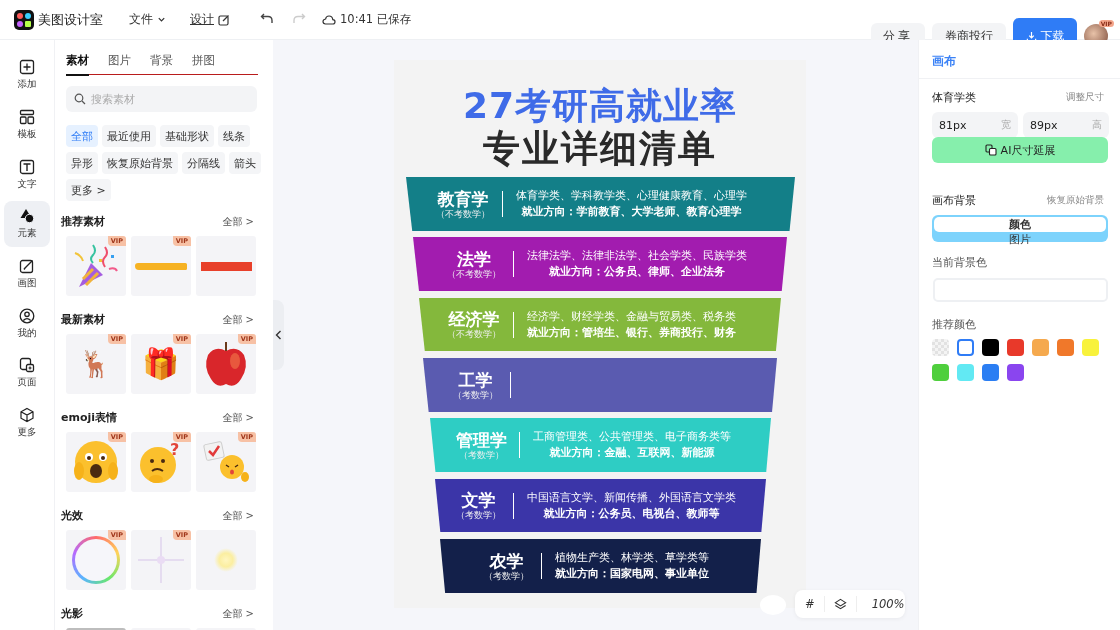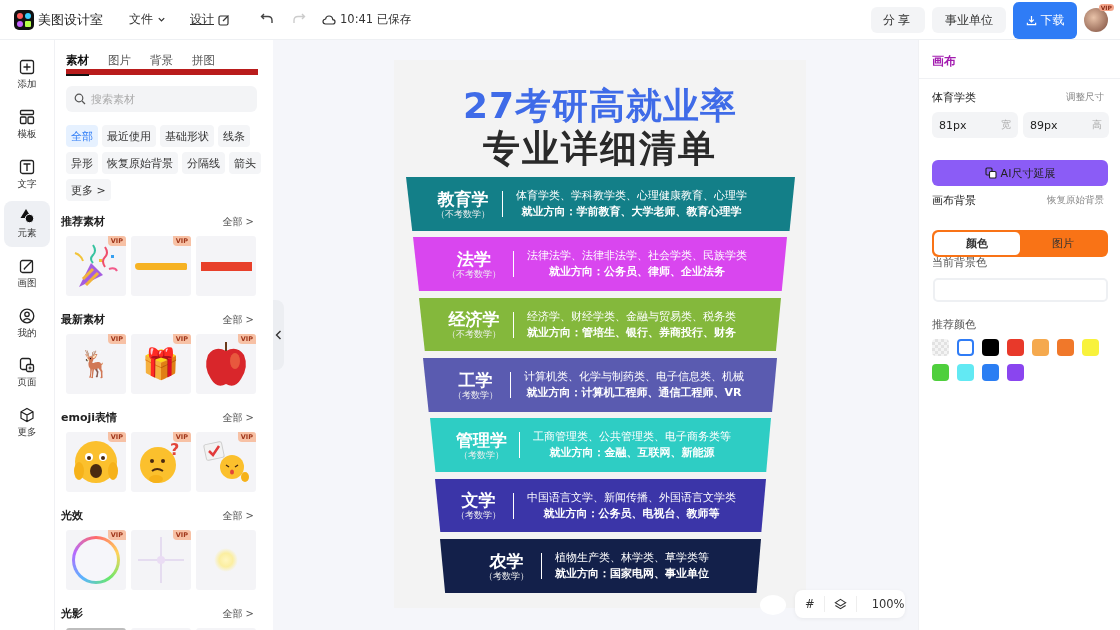--- a/index.html
+++ b/index.html
@@ -16,42 +16,42 @@
   .logo-mark i:nth-child(2){ left:11px; top:3px; background:#37d0ff; }
   .logo-mark i:nth-child(3){ left:3px; top:11px; background:#c561ff; }
   .logo-mark i:nth-child(4){ left:11px; top:11px; background:#b6ff4b; border-radius:1px; }
   .logo-text { margin-left: 4px; font-size: 13px; color:#222; }
   .menu-btn { font-size: 12px; color:#333; display:flex; align-items:center; gap:4px; cursor:pointer; }
   .menu-file { margin-left: 26px; align-items: center; }
   .menu-design { margin-left: 24px; text-decoration: underline; }
   .undo { margin-left: 30px; font-size: 15px; color:#444; }
   .redo { margin-left: 18px; font-size: 15px; color:#ccc; }
   .save-status { margin-left: 16px; font-size: 11.5px; color:#333; display:flex; align-items:center; gap:4px; }
-  .top-right { position:absolute; right: 0; top: 0; height: 40px; display:flex; align-items:center; }
+  .top-right { position:absolute; right: 0; top: 16px; height: 40px; display:flex; align-items:center; }
   .btn-gray { height: 26px; padding: 0 13px; border-radius: 6px; background:#f3f4f6; font-size: 12px;
     color:#333; display:flex; align-items:center; margin-right: 7px; cursor:pointer; }
   .btn-share { padding: 0 12px; letter-spacing: 3px; }
   .btn-blue { height: 37px; width: 64px; border-radius: 6px; background:#2f7cf6; color:#fff; font-size:12px;
     display:flex; align-items:center; justify-content:center; gap:4px; margin-right: 7px; cursor:pointer; }
   .avatar { width: 24px; height: 24px; border-radius: 50%; background: radial-gradient(circle at 40% 40%, #e8c2a8, #7a4a3a);
     margin-right: 12px; position: relative; }
   .avatar-vip { position:absolute; right:-6px; top:-4px; background:#f4a58a; color:#8a2f1a; font-size:6px; padding:0 2px;
     border-radius:4px; font-weight:bold; }
 
   
   .rail { position:absolute; left:0; top:40px; width:55px; height:590px; background:#fff; border-right:1px solid #f0f1f4; }
   .rail-item { position:absolute; left:4px; width:46px; height:46px; border-radius:8px; display:flex; flex-direction:column;
     align-items:center; justify-content:center; cursor:pointer; }
   .rail-item.active { background:#eef0f4; }
   .rail-icon { width:16px; height:16px; display:flex; align-items:center; justify-content:center; }
   .rail-label { font-size: 9.5px; color:#333; margin-top: 3px; }
 
   
   .panel { position:absolute; left:55px; top:40px; width:218px; height:590px; background:#fff; overflow:hidden; }
-  .tabs { position:absolute; left:11px; top:13px; width:192px; height:22px; border-bottom:6px solid #b91c1c; display:flex; }
+  .tabs { position:absolute; left:11px; top:13px; width:192px; height:22px; border-bottom:1px solid #b91c1c; display:flex; }
   .tab { font-size:11.5px; color:#555; margin-right: 19px; position:relative; height:22px; cursor:pointer; }
   .tab.active { color:#111; font-weight:bold; }
   .tab.active::after { content:""; position:absolute; left:0; right:0; bottom:-1px; height:2px; background:#111; }
   .search { position:absolute; left:11px; top:46px; width:191px; height:26px; border-radius:6px; background:#f3f4f6;
     display:flex; align-items:center; padding-left:8px; }
   .search input { border:none; background:transparent; outline:none; font-size:11px; margin-left:5px; width:150px; color:#333;
     font-family: "DejaVu Sans", "Liberation Sans", sans-serif; }
   .search input::placeholder { color:#aaa; }
   .chips { position:absolute; left:11px; top:85px; width:195px; display:flex; flex-wrap:wrap; gap:5px 4px; }
   .chip { height:22px; padding:0 5px; background:#f4f5f7; border-radius:4px; font-size:11px; color:#333;
@@ -83,37 +83,37 @@
   .band-sep { width:1px; height:26px; background:#fff; margin:0 13px 0 12px; }
   .band-right { display:flex; flex-direction:column; align-items:center; }
   .band-majors { font-size:11px; line-height:16px; }
   .band-jobs { font-size:11px; font-weight:bold; line-height:16px; }
 
   .zoom-ctrl { position:absolute; left:522px; top:550px; height:28px; width:110px; background:#fff; border-radius:8px;
     display:flex; align-items:center; box-shadow:0 1px 4px rgba(0,0,0,0.06); }
   .zoom-ctrl span { font-size:11.5px; color:#333; cursor:pointer; }
   .zc-grid { margin-left:10px; }
   .zc-sep { width:1px; height:16px; background:#eee; margin:0 9px; }
-  .zc-pct { margin-left:6px; }
+  .zc-pct { margin-left:6px;font-style:italic; }
   .help-bubble { position:absolute; left:487px; top:555px; width:26px; height:20px; background:#fff; border-radius:50%; }
 
   
   .rpanel { position:absolute; left:918px; top:40px; width:202px; height:590px; background:#fff; border-left:1px solid #f0f1f4; }
-  .rp-title { position:absolute; left:13px; top:13px; font-size:12px; font-weight:bold; color:#a21caf; }
+  .rp-title { position:absolute; left:13px; top:13px; font-size:12px; font-weight:bold; color:#3b82f6; }
   .rp-divider { position:absolute; left:0; top:38px; width:202px; height:1px; background:#f0f1f4; }
   .rp-label { position:absolute; left:13px; font-size:11px; color:#222; }
   .rp-link { position:absolute; right:16px; font-size:9.5px; color:#888; cursor:pointer; }
   .size-input { position:absolute; top:72px; width:86px; height:26px; background:#f3f4f6; border-radius:6px;
     display:flex; align-items:center; justify-content:space-between; padding:0 7px; }
   .size-input input { border:none; background:transparent; outline:none; width:50px; font-size:11px; color:#222;
     font-family: "DejaVu Sans", "Liberation Sans", sans-serif; }
   .size-input span { font-size:10px; color:#aaa; }
-  .ai-btn { position:absolute; left:13px; top:120px; width:176px; height:26px; background:#8b5cf6; border-radius:6px;
+  .ai-btn { position:absolute; left:13px; top:97px; width:176px; height:26px; background:#86efac; border-radius:6px;
     display:flex; align-items:center; justify-content:center; font-size:11px; color:#222; gap:4px; cursor:pointer; }
-  .seg { position:absolute; left:13px; top:190px; width:176px; height:27px; background:#f97316; border-radius:6px; display:flex; padding:2px; }
+  .seg { position:absolute; left:13px; top:175px; width:176px; height:27px; background:#7dd3fc; border-radius:6px; display:flex; padding:2px;flex-direction:column; }
   .seg div { flex:1; display:flex; align-items:center; justify-content:center; font-size:11px; color:#333; border-radius:5px; cursor:pointer; }
   .seg div.active { background:#fff; font-weight:bold; }
   .cur-color { position:absolute; left:14px; top:238px; width:175px; height:24px; border:2px solid #eef0f3; border-radius:5px; background:#fff; cursor:pointer; }
   .swatches { position:absolute; left:13px; top:299px; width:180px; display:flex; flex-wrap:wrap; gap:8px 8px; }
   .sw { width:17px; height:17px; border-radius:4px; cursor:pointer; }
   .sw.transparent { background-color:#f4f4f4;
     background-image: linear-gradient(45deg,#e2e2e2 25%,transparent 25%,transparent 75%,#e2e2e2 75%),
                       linear-gradient(45deg,#e2e2e2 25%,transparent 25%,transparent 75%,#e2e2e2 75%);
     background-size:6px 6px; background-position:0 0,3px 3px; }
   .sw.selected { border:2px solid #2f7cf6; }
@@ -156,21 +156,21 @@
   </div>
   <div class="save-status">
     <svg width="14" height="12" viewBox="0 0 14 12">
         <path d="M3.5 10 H11 Q13 10 13 7.8 Q13 5.6 10.8 5.6 Q10.3 2 7 2 Q4 2 3.6 5 Q1 5.4 1 7.6 Q1 10 3.5 10 Z" stroke="#333" stroke-width="1.2" fill="none"></path>
       </svg>
     <span>10:41 已保存</span>
   </div>
 
   <div class="top-right">
     <div class="btn-gray btn-share">分享</div>
-    <div class="btn-gray">事业单位</div>
+    <div class="btn-gray">券商投行</div>
     <div class="btn-blue">
       <svg width="11" height="11" viewBox="0 0 12 12">
           <path d="M6 1 V7.5 M3.5 5 L6 7.5 L8.5 5 M1.5 8.5 V10.5 H10.5 V8.5" stroke="#fff" stroke-width="1.3" fill="none"></path>
         </svg>
       <span>下载</span>
     </div>
     <div class="avatar">
       <span class="avatar-vip">VIP</span>
     </div>
   </div>
@@ -399,21 +399,21 @@
           <span class="band-name">教育学</span>
           <span class="band-note">（不考数学）</span>
         </div>
       <div class="band-sep"></div>
       <div class="band-right">
           <span class="band-majors">体育学类、学科教学类、心理健康教育、心理学</span>
           <span class="band-jobs">就业方向：学前教育、大学老师、教育心理学</span>
         </div>
     </div>
 
-    <div class="band" style="left:19px;top:177px;width:374px;height:54px;background:#d946ef;clip-path:polygon(0 0,100% 0,98.6% 100%,1.6% 100%);padding-left:34px;">
+    <div class="band" style="left:19px;top:177px;width:374px;height:54px;background:#a21caf;clip-path:polygon(0 0,100% 0,98.6% 100%,1.6% 100%);padding-left:34px;">
       <div class="band-left">
           <span class="band-name">法学</span>
           <span class="band-note">（不考数学）</span>
         </div>
       <div class="band-sep"></div>
       <div class="band-right">
           <span class="band-majors">法律法学、法律非法学、社会学类、民族学类</span>
           <span class="band-jobs">就业方向：公务员、律师、企业法务</span>
         </div>
     </div>
@@ -429,24 +429,20 @@
           <span class="band-jobs">就业方向：管培生、银行、券商投行、财务</span>
         </div>
     </div>
 
     <div class="band" style="left:29px;top:298px;width:354px;height:54px;background:#5a5bb0;clip-path:polygon(0 0,100% 0,98.6% 100%,1.6% 100%);padding-left:30px;">
       <div class="band-left">
           <span class="band-name">工学</span>
           <span class="band-note">（考数学）</span>
         </div>
       <div class="band-sep"></div>
-      <div class="band-right">
-          <span class="band-majors">计算机类、化学与制药类、电子信息类、机械</span>
-          <span class="band-jobs">就业方向：计算机工程师、通信工程师、VR</span>
-        </div>
     </div>
 
     <div class="band" style="left:36px;top:358px;width:341px;height:54px;background:#2ecdc4;clip-path:polygon(0 0,100% 0,98.6% 100%,1.6% 100%);padding-left:26px;">
       <div class="band-left">
           <span class="band-name">管理学</span>
           <span class="band-note">（考数学）</span>
         </div>
       <div class="band-sep"></div>
       <div class="band-right">
           <span class="band-majors">工商管理类、公共管理类、电子商务类等</span>

